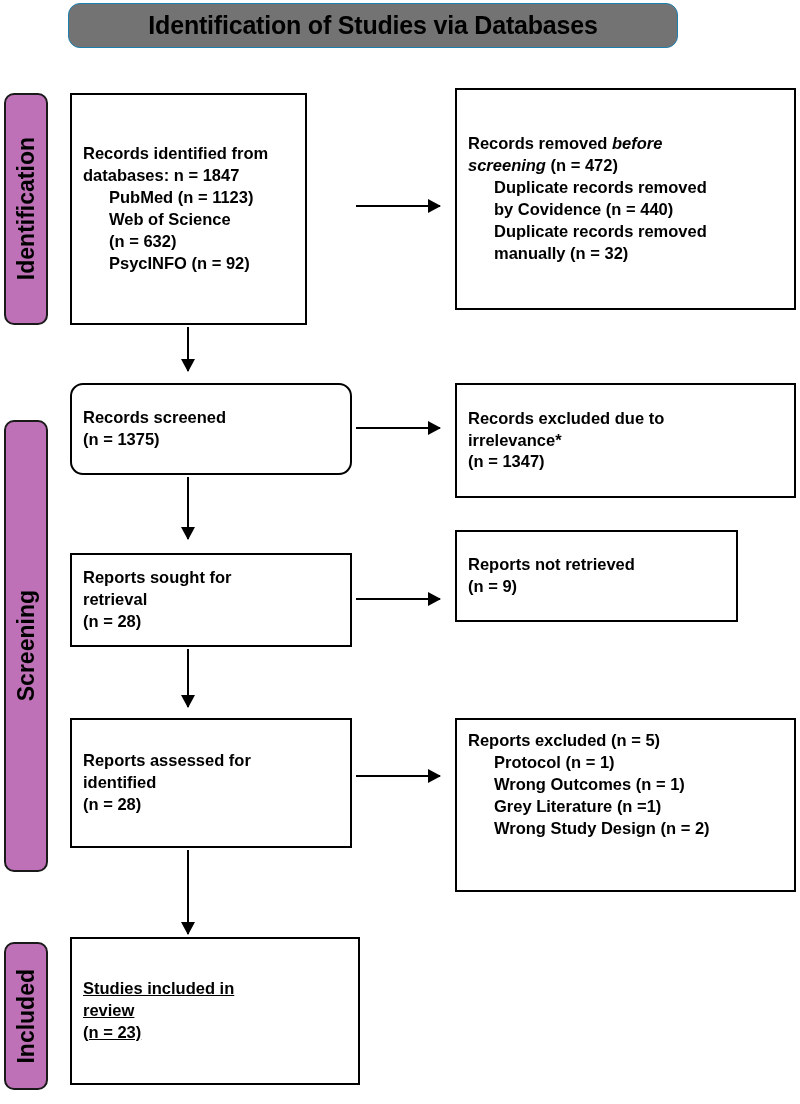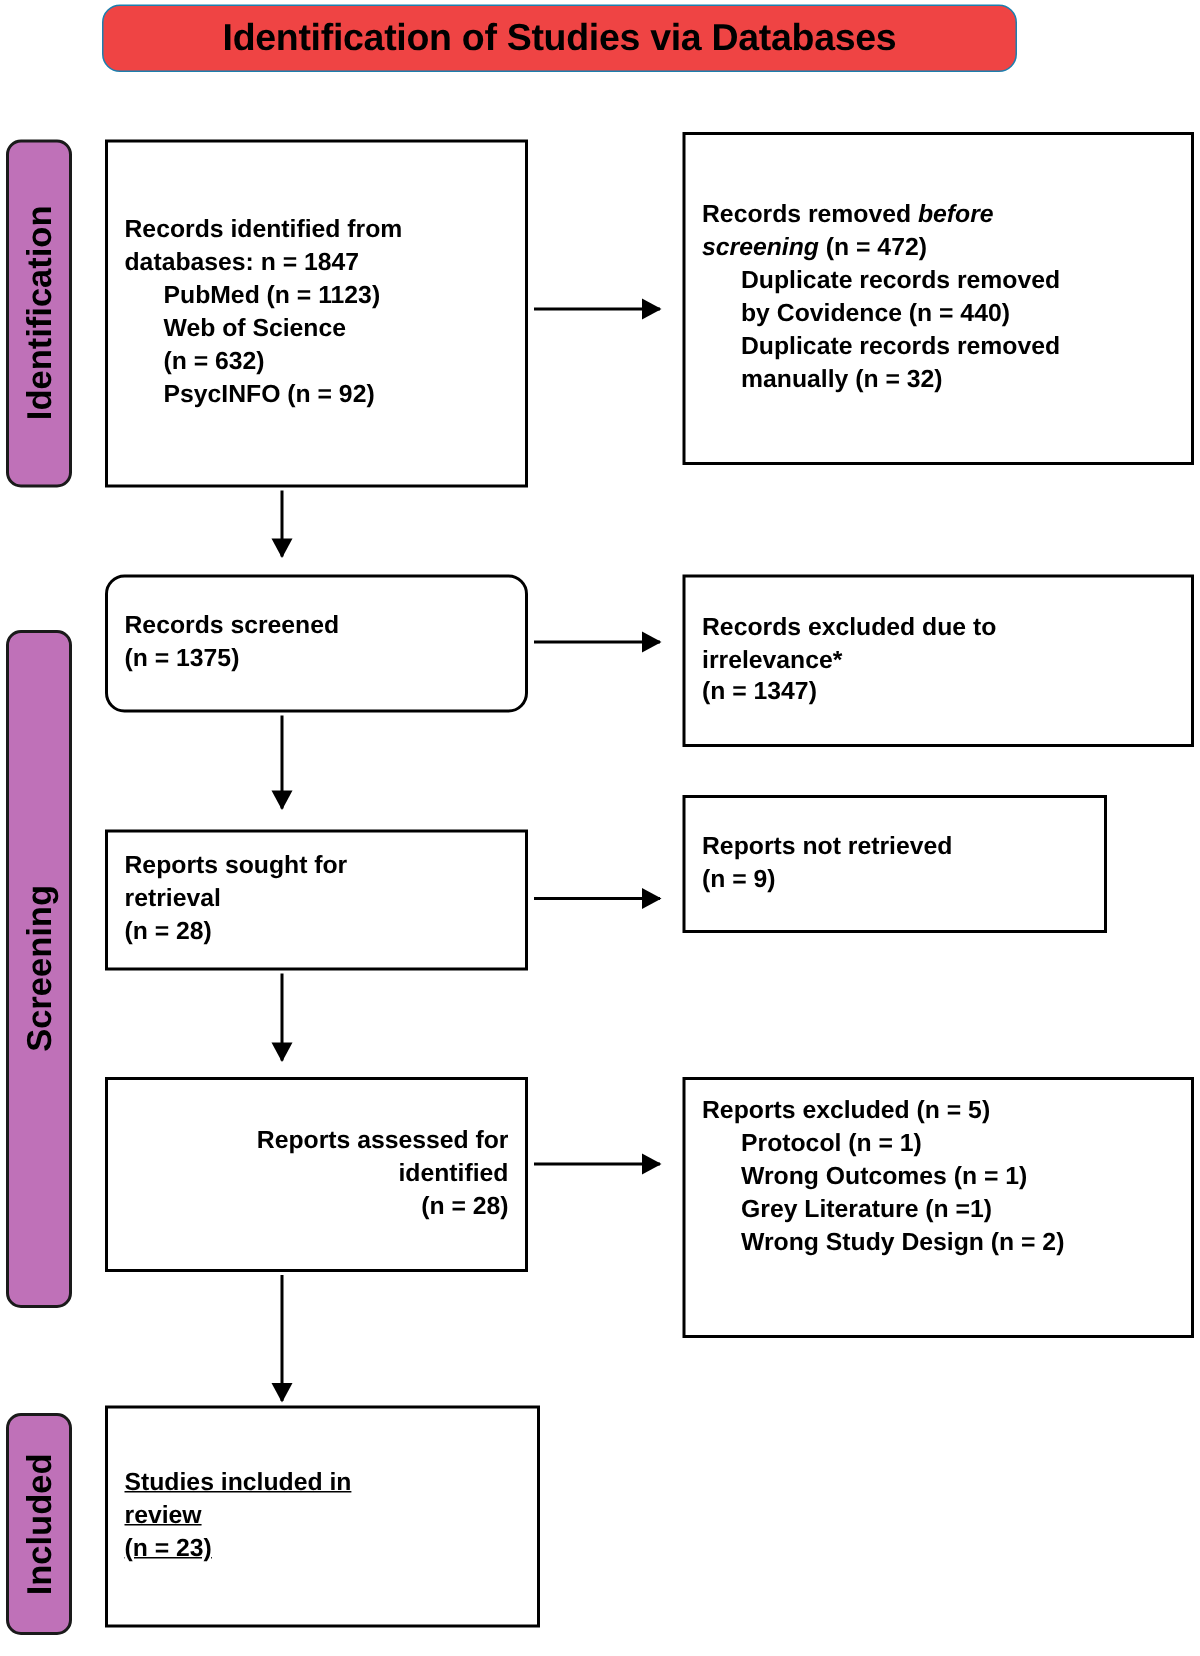--- a/index.html
+++ b/index.html
@@ -108,35 +108,35 @@
     border-left:7px solid transparent;
     border-right:7px solid transparent;
     border-top:13px solid #000;
   }
 </style>
 </head>
 <body>
 
 <div id="diagram">
 
-  <div class="banner" style="background: #ef4444;">
+  <div class="banner" style="background: #737373;">
     <span class="banner-text">Identification of Studies via Databases</span>
   </div>
 
   <div class="stage-bar" style="top: 93px; height: 232px; background: rgb(191, 113, 184);">
     <span class="stage-bar-label">Identification</span>
   </div>
   <div class="stage-bar" style="top: 420px; height: 452px; background: rgb(191, 113, 184);">
     <span class="stage-bar-label">Screening</span>
   </div>
   <div class="stage-bar" style="top: 942px; height: 148px; background: rgb(191, 113, 184);">
     <span class="stage-bar-label">Included</span>
   </div>
 
-  <div class="box" style="left:70px;top:93px;width:282px;height:232px;">
+  <div class="box" style="left:70px;top:93px;width:237px;height:232px;">
     <span class="box-line">Records identified from</span>
     <span class="box-line">databases: n = 1847</span>
     <span class="box-line indent">PubMed (n = 1123)</span>
     <span class="box-line indent">Web of Science</span>
     <span class="box-line indent">(n = 632)</span>
     <span class="box-line indent">PsycINFO (n = 92)</span>
   </div>
 
   <div class="box" style="left:455px;top:88px;width:341px;height:222px;">
     <span class="box-line">Records removed <span class="ital">before</span></span>
@@ -174,21 +174,21 @@
 
   <div class="box" style="left:455px;top:530px;width:283px;height:92px;">
     <span class="box-line">Reports not retrieved</span>
     <span class="box-line">(n = 9)</span>
   </div>
 
   <div class="arrow-h" style="left:356px;top:598px;width:84px;"></div>
 
   <div class="arrow-v" style="left:187px;top:649px;height:58px;"></div>
 
-  <div class="box" style="left:70px;top:718px;width:282px;height:130px;text-align:right;">
+  <div class="box" style="left:70px;top:718px;width:282px;height:130px;">
     <span class="box-line">Reports assessed for</span>
     <span class="box-line">identified</span>
     <span class="box-line">(n = 28)</span>
   </div>
 
   <div class="box top-align" style="left:455px;top:718px;width:341px;height:174px;padding-top:10px;">
     <span class="box-line">Reports excluded (n = 5)</span>
     <span class="box-line indent">Protocol (n = 1)</span>
     <span class="box-line indent">Wrong Outcomes (n = 1)</span>
     <span class="box-line indent">Grey Literature (n =1)</span>

